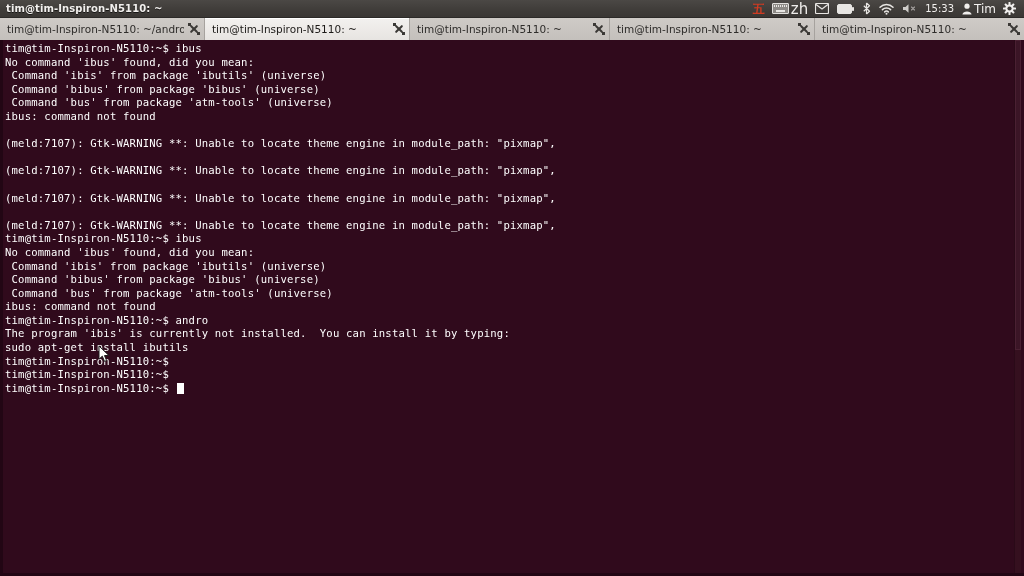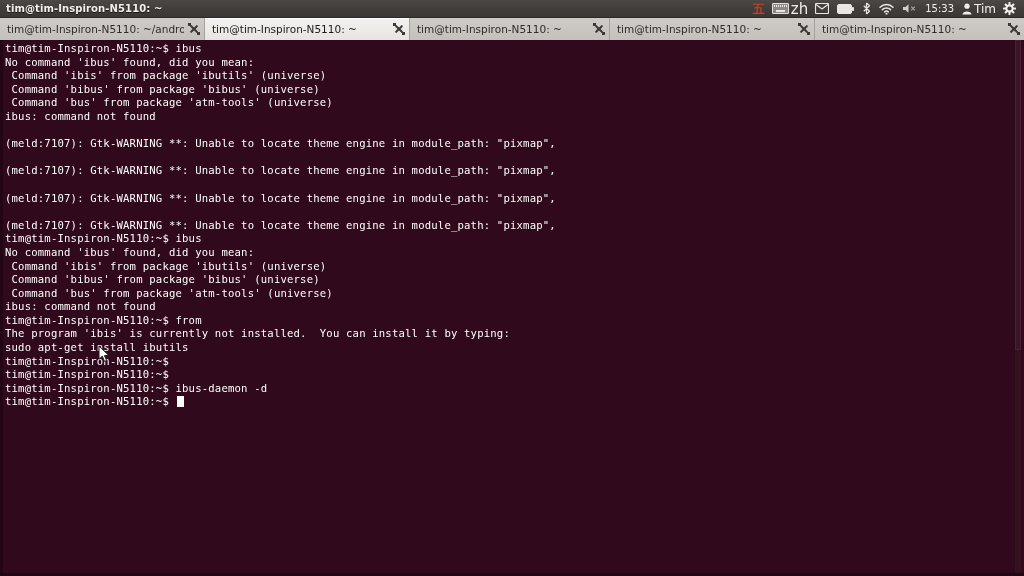--- a/index.html
+++ b/index.html
@@ -368,26 +368,25 @@
         <div class="term-line">&nbsp;</div>
         <div class="term-line">(meld:7107): Gtk-WARNING **: Unable to locate theme engine in module_path: "pixmap",</div>
         <div class="term-line">&nbsp;</div>
         <div class="term-line">(meld:7107): Gtk-WARNING **: Unable to locate theme engine in module_path: "pixmap",</div>
         <div class="term-line">tim@tim-Inspiron-N5110:~$ ibus</div>
         <div class="term-line">No command 'ibus' found, did you mean:</div>
         <div class="term-line"> Command 'ibis' from package 'ibutils' (universe)</div>
         <div class="term-line"> Command 'bibus' from package 'bibus' (universe)</div>
         <div class="term-line"> Command 'bus' from package 'atm-tools' (universe)</div>
         <div class="term-line">ibus: command not found</div>
-        <div class="term-line">tim@tim-Inspiron-N5110:~$ from</div>
+        <div class="term-line">tim@tim-Inspiron-N5110:~$ andro</div>
         <div class="term-line">The program 'ibis' is currently not installed.  You can install it by typing:</div>
         <div class="term-line">sudo apt-get install ibutils</div>
         <div class="term-line">tim@tim-Inspiron-N5110:~$ </div>
         <div class="term-line">tim@tim-Inspiron-N5110:~$ </div>
-        <div class="term-line">tim@tim-Inspiron-N5110:~$ ibus-daemon -d</div>
         <div class="term-line"><span>tim@tim-Inspiron-N5110:~$ </span><span class="cursor-block"></span></div>
       </div>
 
     <div class="scrollbar">
       <div class="scrollbar-thumb"></div>
     </div>
   </div>
 
   <div class="pointer" style="left:98px; top:345px;">
     <svg width="13" height="19" viewBox="0 0 13 19">

